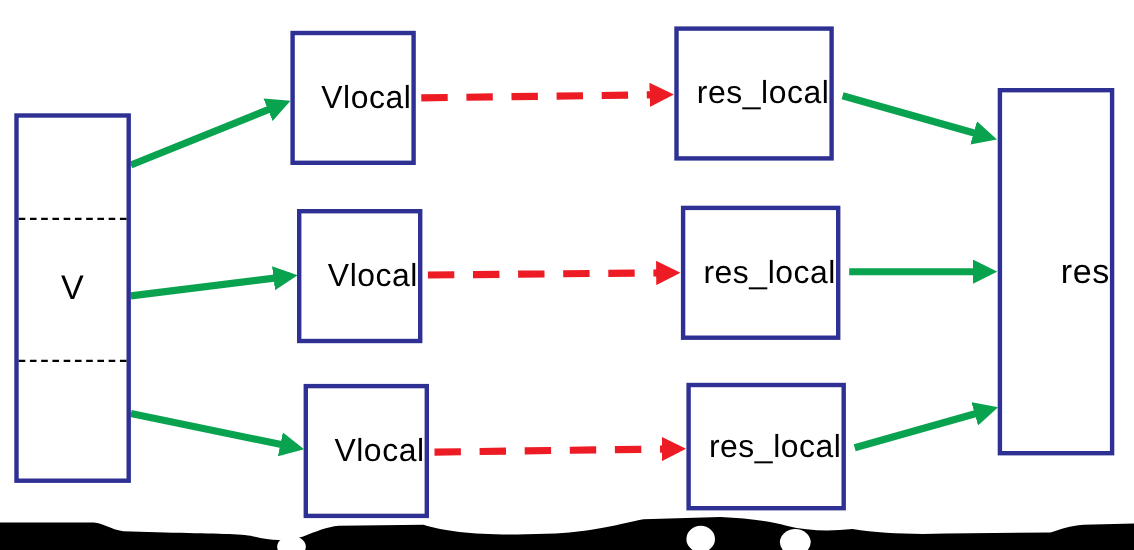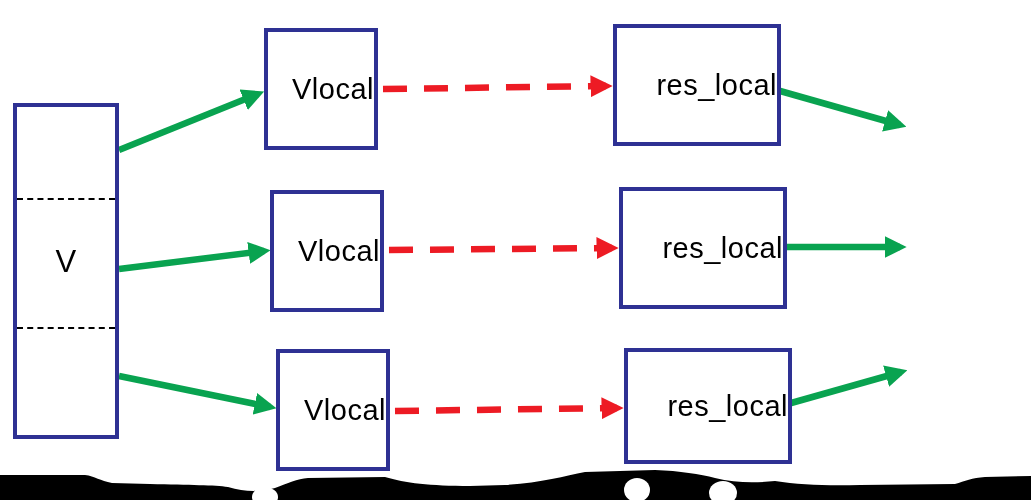--- a/index.html
+++ b/index.html
@@ -26,21 +26,21 @@
   .v-box{left:13px;top:103px;width:106px;height:336px;display:block;}
   .v-box .divider{position:absolute;left:0;right:0;border-top:2.5px dashed var(--text,#000);}
   .v-box .divider.d1{top:91px;}
   .v-box .divider.d2{top:220px;}
   .v-box .label{position:absolute;left:0;right:0;top:137px;text-align:center;font-size:31px;}
   
   .vlocal{width:114px;height:122px;}
   .vl-1{left:264px;top:28px;}
   .vl-2{left:270px;top:190px;}
   .vl-3{left:276px;top:349px;}
-  .reslocal{width:168px;height:122px;}
+  .reslocal{width:145px;height:122px;}
   .rl-1{left:613px;top:24px;}
   .rl-2{left:619px;top:187px;}
   .rl-3{left:624px;top:348px;height:116px;}
   
   .res-box{left:907px;top:80px;width:106px;height:334px;font-size:31px;}
   
   .green-line{stroke:var(--arrow-green,#09a350);stroke-width:6.5;fill:none;}
   .red-line{stroke:var(--arrow-red,#ed1b24);stroke-width:6.5;stroke-dasharray:24 17;fill:none;}
   .green-fill{fill:var(--arrow-green,#09a350);}
   .red-fill{fill:var(--arrow-red,#ed1b24);}
@@ -105,14 +105,17 @@
     <span class="label">res_local</span>
   </div>
 
   <div class="node vlocal vl-3">
     <span class="label">Vlocal</span>
   </div>
   <div class="node reslocal rl-3">
     <span class="label">res_local</span>
   </div>
 
+  <div class="node res-box">
+    <span class="label">res</span>
+  </div>
 
 </div>
 
 </body></html>

